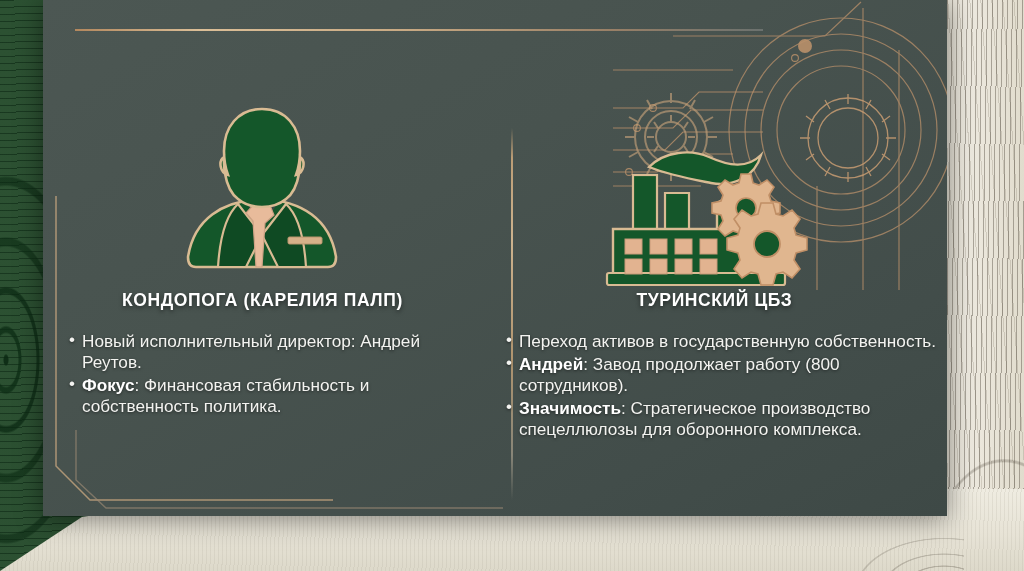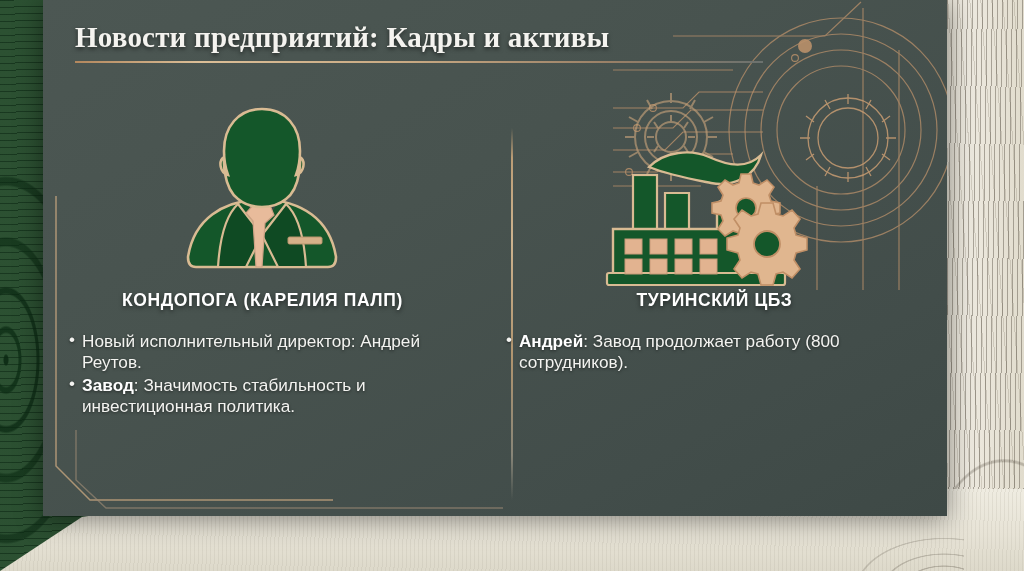--- a/index.html
+++ b/index.html
@@ -179,21 +179,20 @@
     <svg class="bracket" viewBox="0 0 904 516">
       <g fill="none" stroke="#c6a57e" stroke-width="1.5" opacity="0.8">
         <path d="M13 196 V466 L47 500 H290"></path>
       </g>
       <g fill="none" stroke="#9c8b74" stroke-width="1.4" opacity="0.65">
         <path d="M33 430 V480 L63 508 H460"></path>
       </g>
     </svg>
 
     <div class="title-wrap">
-      <div class="title">Новости предприятий: Кадры и активы</div>
       <div class="title-rule"></div>
     </div>
 
     <div class="cols">
       <div class="divider"></div>
 
       <div class="col col-left">
         <div class="icon-zone">
           <svg class="person" viewBox="0 0 172 170">
 
@@ -211,21 +210,21 @@
 
             <path d="M86 6 C62 6 48 24 48 48 C48 58 49 64 52 72 C44 70 42 58 48 54 C48 54 46 84 62 96 C68 101 77 104 86 104 C95 104 104 101 110 96 C126 84 124 54 124 54 C130 58 128 70 120 72 C123 64 124 58 124 48 C124 24 110 6 86 6 Z" fill="#14572a" stroke="#d9bb93" stroke-width="2.6"></path>
           </svg>
         </div>
         <div class="col-head">КОНДОПОГА (КАРЕЛИЯ ПАЛП)</div>
         <div class="bullets">
           <div class="bullet">
             <span>Новый исполнительный директор: Андрей Реутов.</span>
           </div>
           <div class="bullet">
-            <b>Завод</b><span>: Значимость стабильность и инвестиционная политика.</span>
+            <b>Фокус</b><span>: Финансовая стабильность и собственность политика.</span>
           </div>
         </div>
       </div>
 
       <div class="col col-right">
         <div class="icon-zone">
           <svg class="factory" viewBox="0 0 218 205">
 
             <g fill="none" stroke="#c3a079" stroke-width="2" opacity="0.65">
               <circle cx="66" cy="48" r="36"></circle>
@@ -261,19 +260,25 @@
             <circle cx="141" cy="119" r="10" fill="#14572a" stroke="#c08f66" stroke-width="1.6"></circle>
             <g fill="#e0b68f" stroke="#c08f66" stroke-width="1.6">
               <path d="M146 127 l7 -2 3 -11 12 0 3 11 7 2 9 -6 8 9 -6 9 2 7 11 3 0 12 -11 3 -2 7 6 9 -8 9 -9 -6 -7 2 -3 11 -12 0 -3 -11 -7 -2 -9 6 -8 -9 6 -9 -2 -7 -11 -3 0 -12 11 -3 2 -7 -6 -9 8 -9 Z"></path>
             </g>
             <circle cx="162" cy="155" r="13" fill="#14572a" stroke="#c08f66" stroke-width="1.8"></circle>
           </svg>
         </div>
         <div class="col-head">ТУРИНСКИЙ ЦБЗ</div>
         <div class="bullets">
           <div class="bullet">
+            <span>Переход активов в государственную собственность.</span>
+          </div>
+          <div class="bullet">
             <b>Андрей</b><span>: Завод продолжает работу (800 сотрудников).</span>
+          </div>
+          <div class="bullet">
+            <b>Значимость</b><span>: Стратегическое производство спецеллюлозы для оборонного комплекса.</span>
           </div>
         </div>
       </div>
     </div>
   </div>
 </div>
 
 </body></html>

